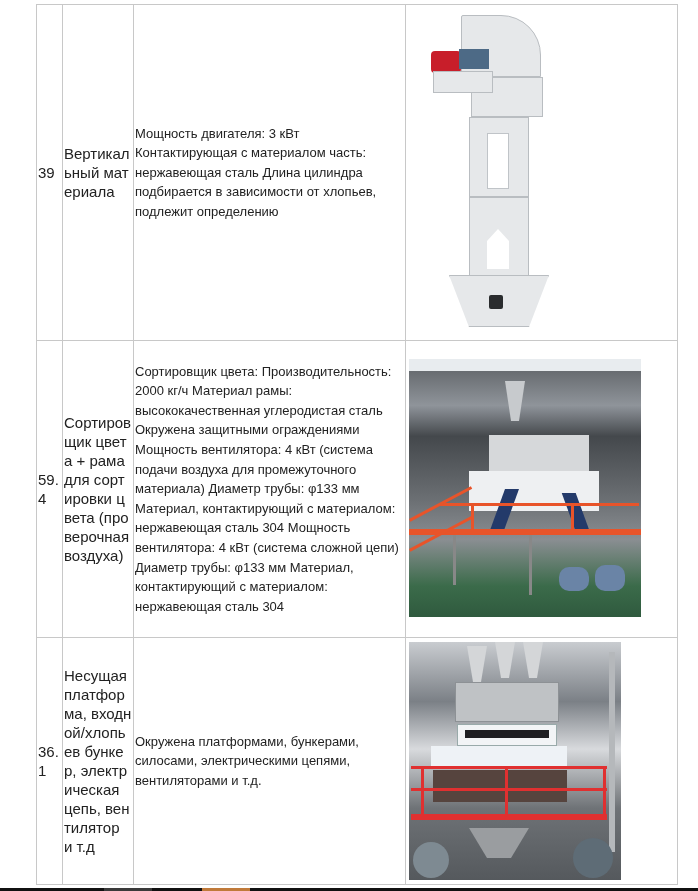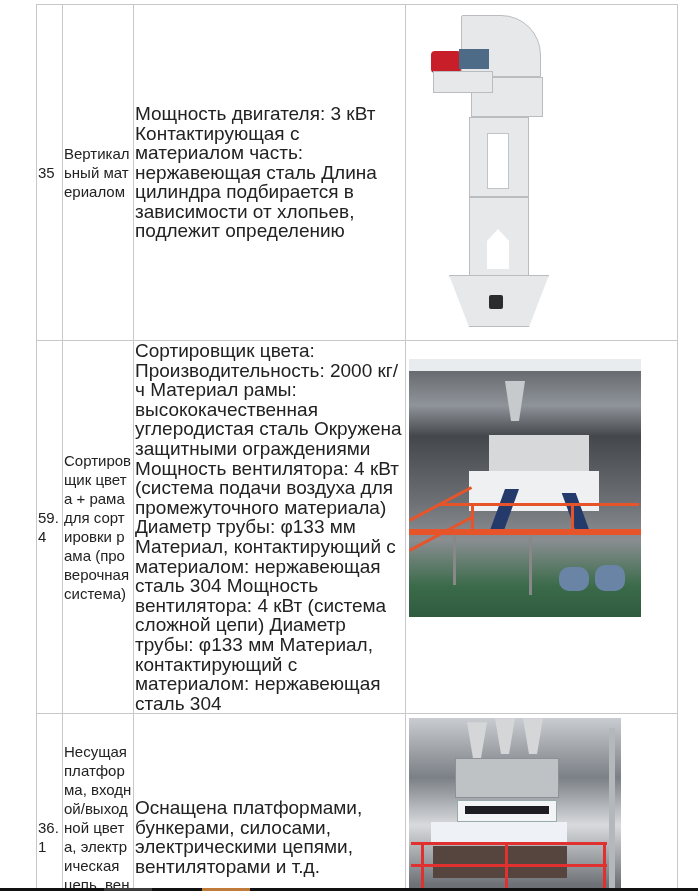--- a/index.html
+++ b/index.html
@@ -20,21 +20,21 @@
       padding: 0 1px;
     }
     .col-num { width: 26px; }
     .col-name { width: 71px; }
     .col-desc { width: 272px; }
     .col-img { width: 272px; }
 
     .num-text, .name-text { font-size: 15px; line-height: 19px; color: #222; }
     .num-text { word-break: break-all; }
     .name-text { word-break: break-all; }
-    .desc-text { font-size: 19px; line-height: 19.6px; color: #222; }
+    .desc-text { font-size: 13px; line-height: 19.6px; color: #222; }
 
     .row-39 { height: 336px; }
     .row-401 { height: 297px; }
     .row-402 { height: 247px; }
 
     .img-cell { padding: 0 0 0 2px; vertical-align: top !important; }
     .img-box { position: relative; overflow: hidden; }
 
     
     .elev-wrap { width: 160px; height: 322px; margin-top: 6px; margin-left: 24px; position: relative; }
@@ -55,24 +55,24 @@
 <table class="spec-table">
   <colgroup>
     <col class="col-num">
       <col class="col-name">
       <col class="col-desc">
       <col class="col-img">
   </colgroup>
   <tbody>
     <tr class="row-39">
       <td>
-          <div class="num-text">35</div>
+          <div class="num-text">39</div>
         </td>
       <td>
-          <div class="name-text">Вертикальный материалом</div>
+          <div class="name-text">Вертикальный материала</div>
         </td>
       <td>
           <div class="desc-text">Мощность двигателя: 3 кВт Контактирующая с материалом часть: нержавеющая сталь Длина цилиндра подбирается в зависимости от хлопьев, подлежит определению</div>
         </td>
       <td class="img-cell">
         <div class="img-box elev-wrap">
 
           <div class="e" style="left:30px;top:4px;width:80px;height:62px;border-radius:2px 40px 0 0;"></div>
           <div class="e" style="left:40px;top:66px;width:72px;height:40px;"></div>
 
@@ -88,21 +88,21 @@
           <div class="e" style="left:18px;top:264px;width:100px;height:52px;clip-path:polygon(0 0,100% 0,80% 100%,20% 100%);"></div>
           <div class="p" style="left:58px;top:284px;width:14px;height:14px;background:#2a2c2e;border-radius:2px;"></div>
         </div>
       </td>
     </tr>
     <tr class="row-401">
       <td>
           <div class="num-text">59.4</div>
         </td>
       <td>
-          <div class="name-text">Сортировщик цвета + рама для сортировки рама (проверочная система)</div>
+          <div class="name-text">Сортировщик цвета + рама для сортировки цвета (проверочная воздуха)</div>
         </td>
       <td>
           <div class="desc-text">Сортировщик цвета: Производительность: 2000 кг/ч Материал рамы: высококачественная углеродистая сталь Окружена защитными ограждениями Мощность вентилятора: 4 кВт (система подачи воздуха для промежуточного материала) Диаметр трубы: φ133 мм Материал, контактирующий с материалом: нержавеющая сталь 304 Мощность вентилятора: 4 кВт (система сложной цепи) Диаметр трубы: φ133 мм Материал, контактирующий с материалом: нержавеющая сталь 304</div>
         </td>
       <td class="img-cell">
         <div class="img-box photo1">
           <div class="p" style="left:0;top:0;width:232px;height:12px;background:#e8ecef;"></div>
           <div class="p" style="left:96px;top:22px;width:20px;height:40px;background:#c7cacd;clip-path:polygon(0 0,100% 0,70% 100%,30% 100%);"></div>
           <div class="p" style="left:80px;top:76px;width:100px;height:36px;background:#d6d8da;"></div>
           <div class="p" style="left:60px;top:112px;width:130px;height:40px;background:#eef0f2;"></div>
@@ -119,24 +119,24 @@
           <div class="p" style="left:44px;top:176px;width:3px;height:50px;background:#888;"></div>
           <div class="p" style="left:120px;top:176px;width:3px;height:60px;background:#888;"></div>
         </div>
       </td>
     </tr>
     <tr class="row-402">
       <td>
           <div class="num-text">36.1</div>
         </td>
       <td>
-          <div class="name-text">Несущая платформа, входной/выходной цвета, электрическая цепь, вентилятор и т.д</div>
+          <div class="name-text">Несущая платформа, входной/хлопьев бункер, электрическая цепь, вентилятор и т.д</div>
         </td>
       <td>
-          <div class="desc-text">Оснащена платформами, бункерами, силосами, электрическими цепями, вентиляторами и т.д.</div>
+          <div class="desc-text">Окружена платформами, бункерами, силосами, электрическими цепями, вентиляторами и т.д.</div>
         </td>
       <td class="img-cell">
         <div class="img-box photo2">
           <div class="p" style="left:58px;top:4px;width:20px;height:36px;background:#d4d6d8;clip-path:polygon(0 0,100% 0,70% 100%,30% 100%);"></div>
           <div class="p" style="left:86px;top:0;width:20px;height:36px;background:#d4d6d8;clip-path:polygon(0 0,100% 0,70% 100%,30% 100%);"></div>
           <div class="p" style="left:114px;top:0;width:20px;height:36px;background:#d4d6d8;clip-path:polygon(0 0,100% 0,70% 100%,30% 100%);"></div>
           <div class="p" style="left:46px;top:40px;width:104px;height:40px;background:#bfc2c5;border:1px solid #8d9195;"></div>
           <div class="p" style="left:48px;top:82px;width:100px;height:22px;background:#f2f4f6;border:1px solid #9aa;"></div>
           <div class="p" style="left:56px;top:88px;width:84px;height:8px;background:#1e1e22;"></div>
           <div class="p" style="left:22px;top:104px;width:136px;height:22px;background:#eef2f6;"></div>

